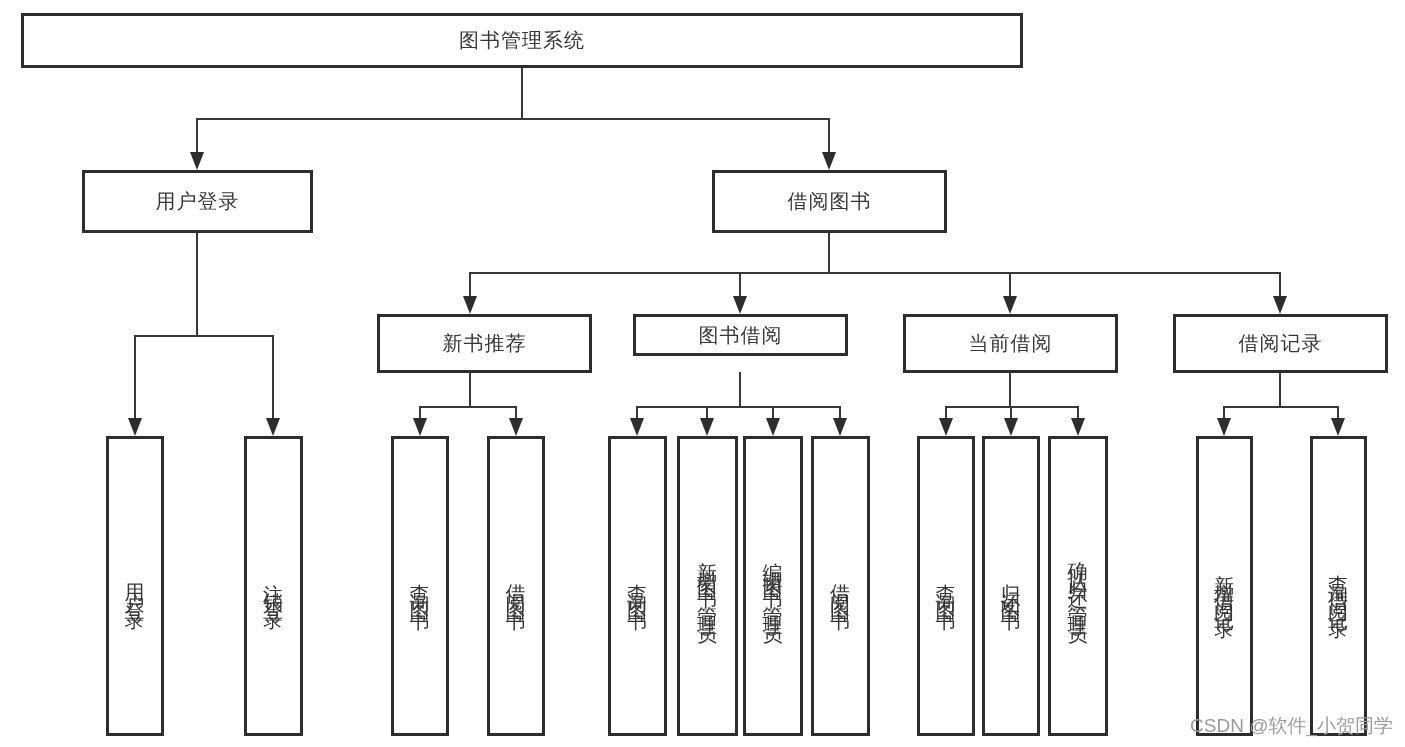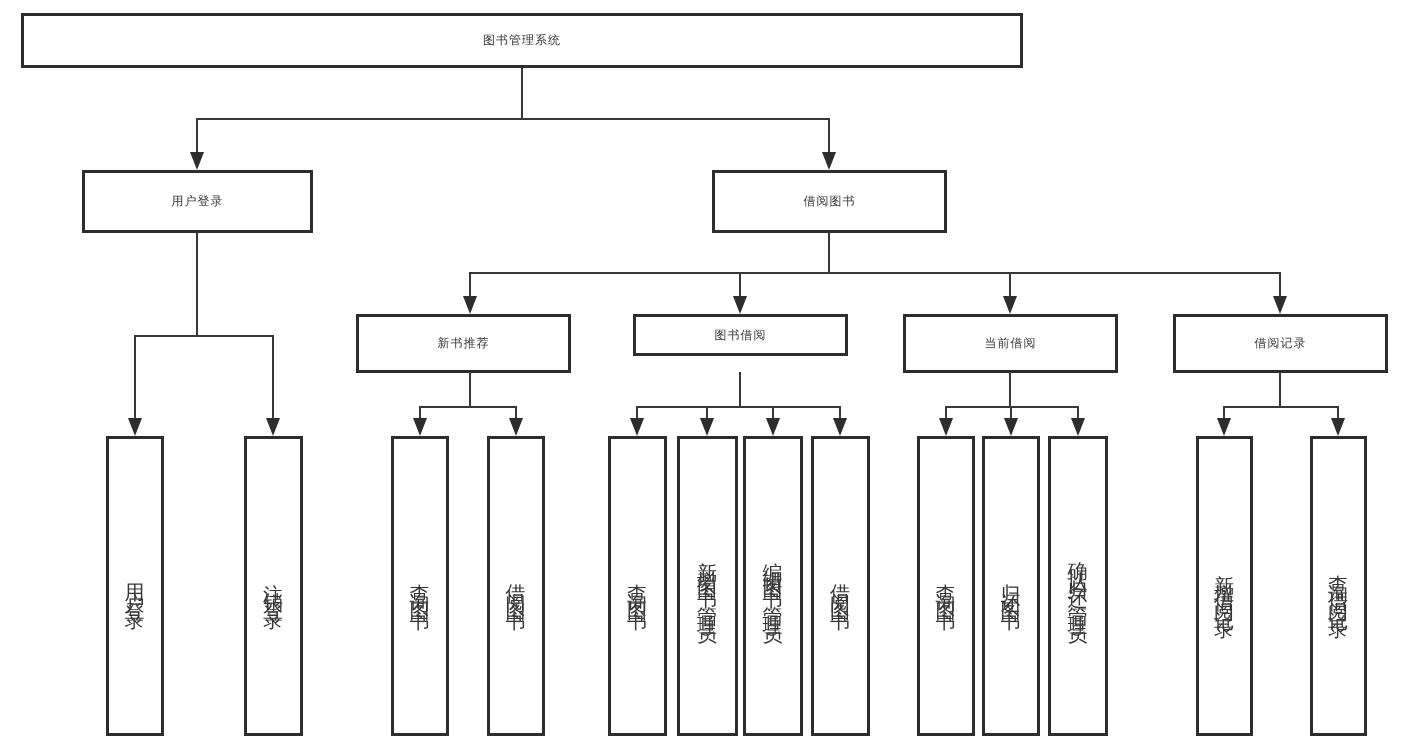--- a/index.html
+++ b/index.html
@@ -6,21 +6,21 @@
   .canvas{
     position:relative;width:1405px;height:747px;background:var(--background,#fff);
     font-family:"Liberation Sans",sans-serif;overflow:hidden;
   }
   .box{
     position:absolute;box-sizing:border-box;background:#fff;
     border:3px solid var(--ink,#2d2d2d);
     display:flex;align-items:center;justify-content:center;
   }
   .h-label{
-    font-size:12px;color:var(--text,#363636);letter-spacing:1px;white-space:nowrap;
+    font-size:20px;color:var(--text,#363636);letter-spacing:1px;white-space:nowrap;
   }
   .v-label{
     writing-mode:vertical-rl;text-orientation:mixed;
     font-size:20px;letter-spacing:9px;line-height:1;
     color:var(--text,#363636);
   }
   .vline{position:absolute;width:2px;background:var(--line,#383838);}
   .hline{position:absolute;height:2px;background:var(--line,#383838);}
   .arrow{
     position:absolute;width:0;height:0;
@@ -41,21 +41,21 @@
     <span class="h-label">图书管理系统</span>
   </div>
 
   <div class="box" style="left:82px;top:170px;width:231px;height:63px">
     <span class="h-label">用户登录</span>
   </div>
   <div class="box" style="left:712px;top:170px;width:235px;height:63px">
     <span class="h-label">借阅图书</span>
   </div>
 
-  <div class="box" style="left:356px;top:314px;width:215px;height:59px">
+  <div class="box" style="left:377px;top:314px;width:215px;height:59px">
     <span class="h-label">新书推荐</span>
   </div>
   <div class="box" style="left:633px;top:314px;width:215px;height:42px">
     <span class="h-label">图书借阅</span>
   </div>
   <div class="box" style="left:903px;top:314px;width:215px;height:59px">
     <span class="h-label">当前借阅</span>
   </div>
   <div class="box" style="left:1173px;top:314px;width:215px;height:59px">
     <span class="h-label">借阅记录</span>
@@ -157,14 +157,15 @@
   <div class="arrow" style="left:1004px;top:418px"></div>
   <div class="arrow" style="left:1071px;top:418px"></div>
 
   <div class="vline" style="left:1279px;top:372px;height:35px"></div>
   <div class="hline" style="left:1223px;top:406px;width:116px"></div>
   <div class="vline" style="left:1223px;top:406px;height:15px"></div>
   <div class="vline" style="left:1337px;top:406px;height:15px"></div>
   <div class="arrow" style="left:1217px;top:418px"></div>
   <div class="arrow" style="left:1331px;top:418px"></div>
 
+  <div class="watermark">CSDN @软件_小贺同学</div>
 
 </div>
 
 </body></html>

